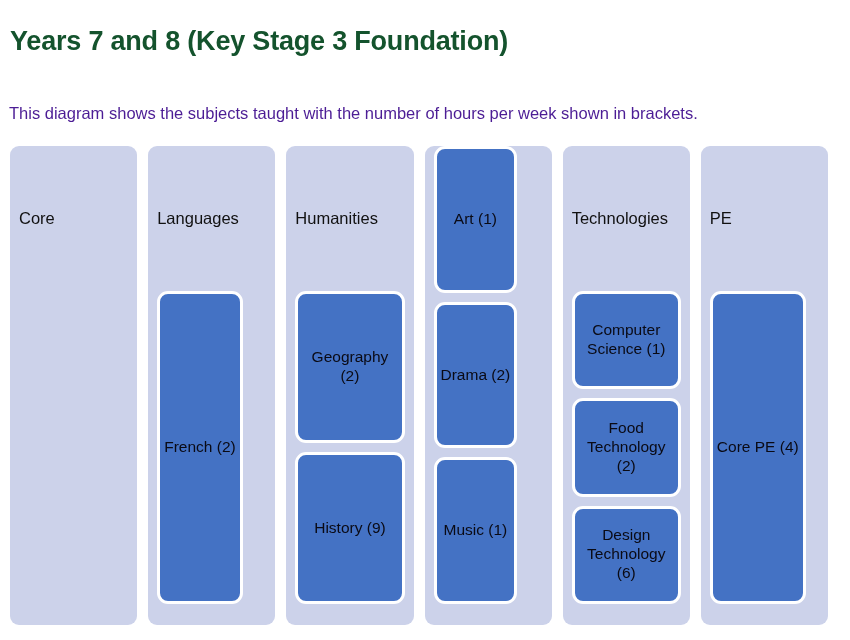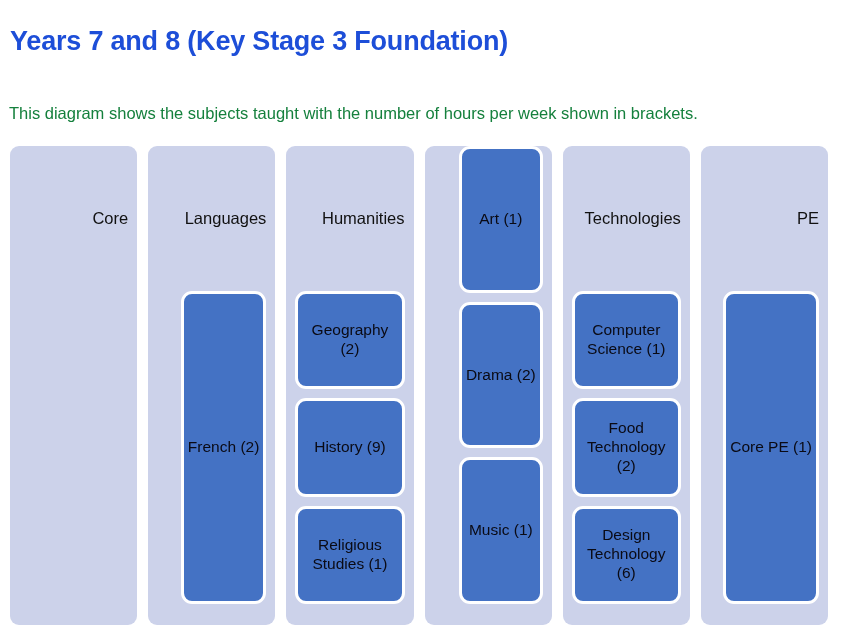--- a/index.html
+++ b/index.html
@@ -15,33 +15,33 @@
     overflow: hidden;
     position: relative;
   }
 
   #page-title {
     position: absolute;
     left: 10px;
     top: 8px;
     font-size: 27px;
     font-weight: bold;
-    color: #1d4ed8;
+    color: #14532d;
     letter-spacing: -0.2px;
     white-space: nowrap;
   }
 
   #intro-text {
     position: absolute;
     left: 9px;
     top: 85px;
     width: 800px;
     font-size: 16.5px;
     line-height: 1.38;
-    color: #15803d;
+    color: #4c1d95;
   }
 
   #diagram {
     position: absolute;
     left: 10px;
     top: 146px;
     width: 818px;
     height: 479px;
     display: flex;
     flex-direction: row;
@@ -49,21 +49,21 @@
     gap: 11px;
   }
 
   .category-column {
     flex: 1 1 0;
     background: #ccd2ea;
     border-radius: 9px;
     position: relative;
     display: flex;
     flex-direction: column;
-    align-items: flex-end;
+    align-items: flex-start;
     box-sizing: border-box;
     padding: 0 9px;
   }
 
   .column-header {
     height: 145px;
     flex: 0 0 145px;
     display: flex;
     align-items: center;
     justify-content: center;
@@ -112,37 +112,36 @@
       <div class="column-header">Languages</div>
       <div class="subject-list">
         <div class="subject-card">French (2)</div>
       </div>
     </div>
     <div class="category-column">
       <div class="column-header">Humanities</div>
       <div class="subject-list">
         <div class="subject-card">Geography (2)</div>
         <div class="subject-card">History (9)</div>
-        <div class="subject-card">Religious Studies (1)</div>
       </div>
     </div>
     <div class="category-column">
       <div class="subject-list">
         <div class="subject-card">Art (1)</div>
         <div class="subject-card">Drama (2)</div>
         <div class="subject-card">Music (1)</div>
       </div>
     </div>
     <div class="category-column">
       <div class="column-header">Technologies</div>
       <div class="subject-list">
         <div class="subject-card">Computer Science (1)</div>
         <div class="subject-card">Food Technology (2)</div>
         <div class="subject-card">Design Technology (6)</div>
       </div>
     </div>
     <div class="category-column">
       <div class="column-header">PE</div>
       <div class="subject-list">
-        <div class="subject-card">Core PE (1)</div>
+        <div class="subject-card">Core PE (4)</div>
       </div>
     </div>
   </div>
 
 </body></html>

